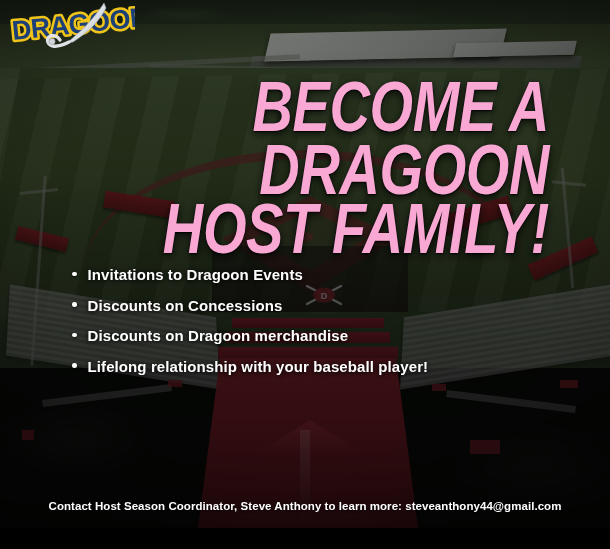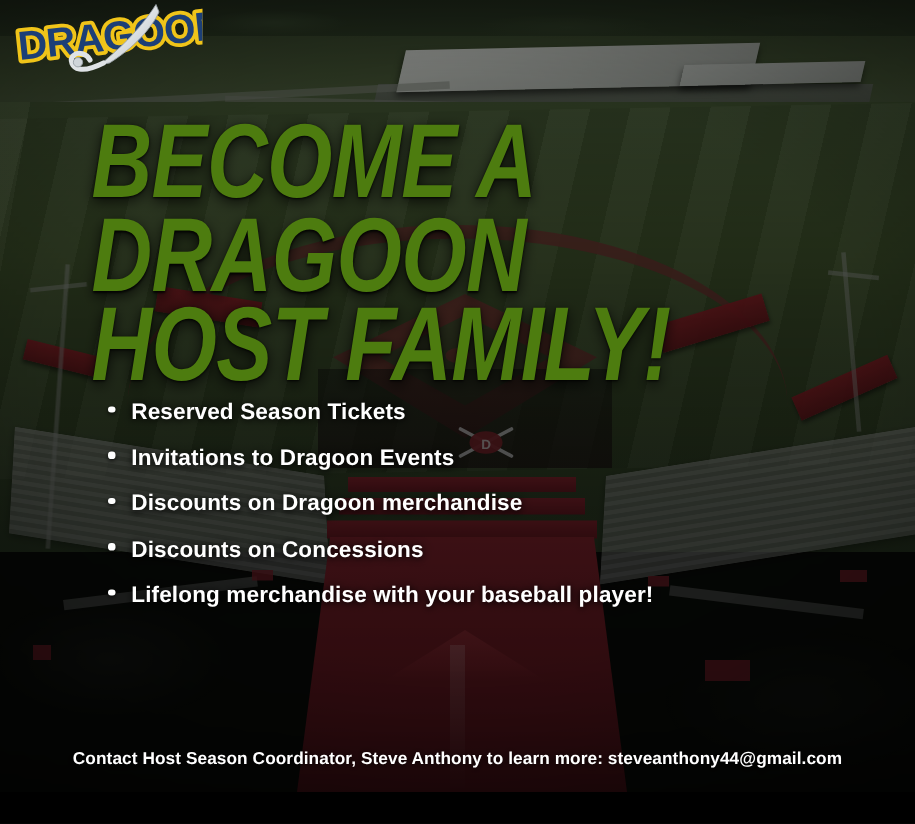--- a/index.html
+++ b/index.html
@@ -215,22 +215,22 @@
   
   .content { position:absolute; inset:0; }
 
   
   .logo { position:absolute; left:3px; top:2px; width:132px; height:52px; }
   .logo svg { display:block; }
 
   
   .headline {
     position:absolute; left:0; right:0; top:76px;
-    text-align:left;
-    color:#4d7c0f;
+    text-align:right;
+    color:#f9a8d4;
     font-family:"Liberation Sans Narrow","Liberation Sans", sans-serif;
     font-weight:700;
     font-style:italic;
     letter-spacing:-0.5px;
     line-height:.90;
     text-shadow:0 3px 10px rgba(0,0,0,.75), 0 1px 2px rgba(0,0,0,.9);
     user-select:none;
   }
   .headline .l1 {
     display:block;
@@ -382,37 +382,33 @@
     </div>
 
     <div class="headline">
       <span class="l1">BECOME A DRAGOON</span>
       <span class="l2">HOST FAMILY!</span>
     </div>
 
     <div class="bullets">
       <div class="bullet">
         <span class="dot"></span>
-        <span>Reserved Season Tickets</span>
+        <span>Invitations to Dragoon Events</span>
       </div>
       <div class="bullet">
         <span class="dot"></span>
-        <span>Invitations to Dragoon Events</span>
+        <span>Discounts on Concessions</span>
       </div>
       <div class="bullet">
         <span class="dot"></span>
         <span>Discounts on Dragoon merchandise</span>
       </div>
       <div class="bullet">
         <span class="dot"></span>
-        <span>Discounts on Concessions</span>
-      </div>
-      <div class="bullet">
-        <span class="dot"></span>
-        <span>Lifelong merchandise with your baseball player!</span>
+        <span>Lifelong relationship with your baseball player!</span>
       </div>
     </div>
 
     <div class="footer">Contact Host Season Coordinator, Steve Anthony to learn more: steveanthony44@gmail.com</div>
 
     <div class="letterbox"></div>
   </div>
 </div>
 
 </body></html>

